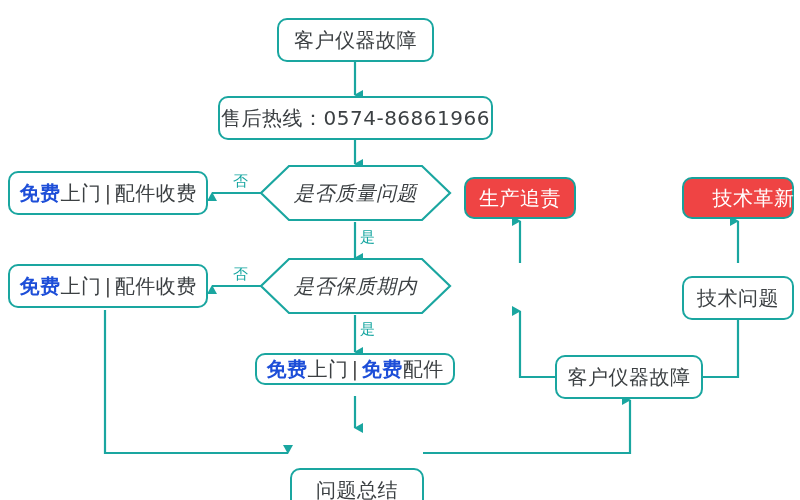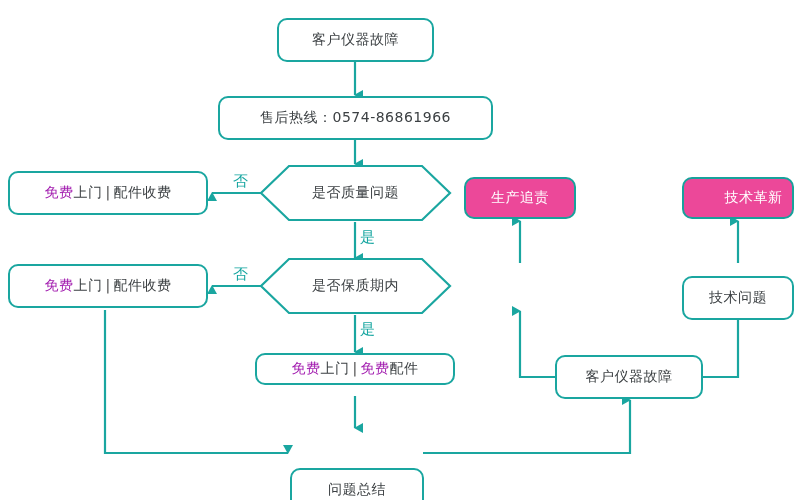--- a/index.html
+++ b/index.html
@@ -25,55 +25,56 @@
     height: 500px;
   }
   .node {
     position: absolute;
     box-sizing: border-box;
     display: flex;
     align-items: center;
     justify-content: center;
     text-align: left;
     color: #3c4043;
-    font-size: 14px;
+    font-size: 20px;
     letter-spacing: 0.5px;
     white-space: nowrap;
     z-index: 3;
   }
   .node.rounded {
     border: 2px solid #1aa6a0;
     border-radius: 10px;
     background: #ffffff;
   }
   .node.filled {
     border: 2px solid #18a19b;
     border-radius: 10px;
-    background: #ec4899;
+    background: #ef4444;
     color: #ffffff;
   }
   .node.hex {
     background: transparent;
     border: none;
   }
   .hex .hexsvg {
     position: absolute;
     left: 0;
     top: 0;
     width: 100%;
     height: 100%;
     z-index: 1;
   }
   .hex .hexlabel {
     position: relative;
     z-index: 2;
+    font-style: italic;
   }
   .free {
-    color: #a21caf;
-    font-weight: normal;
+    color: #1d4ed8;
+    font-weight: bold;
   }
   .sep {
     color: #4a4a4a;
     padding: 0 3px;
   }
   .edge-label {
     position: absolute;
     color: #15a5a0;
     font-size: 15px;
     z-index: 4;

